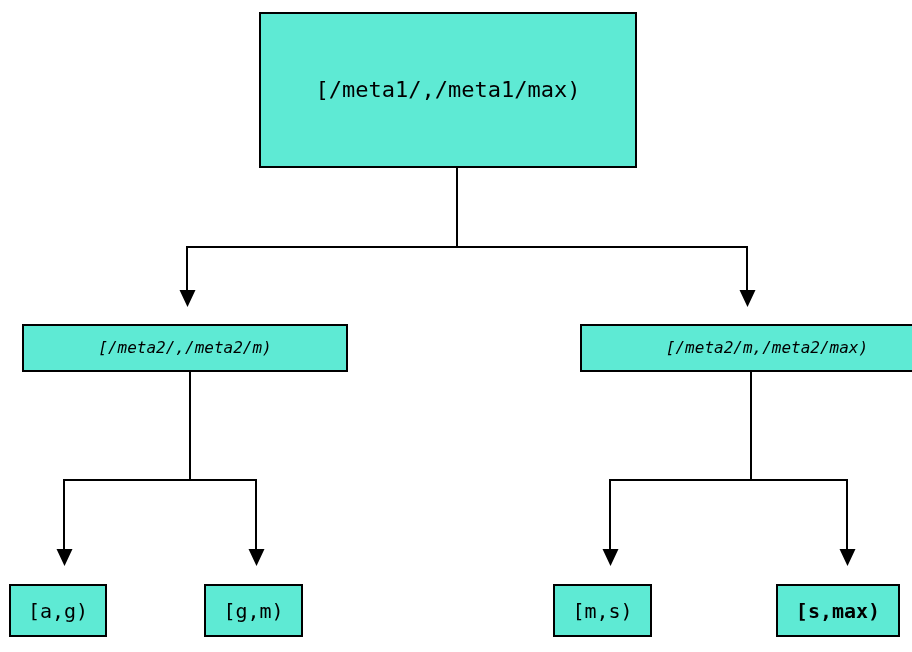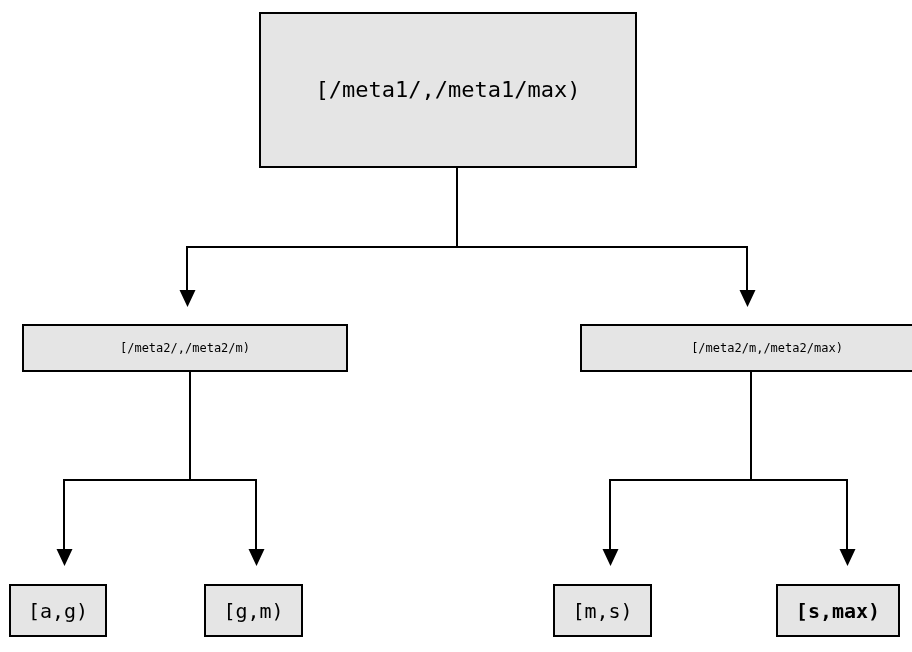--- a/index.html
+++ b/index.html
@@ -21,21 +21,21 @@
     left: 0;
     top: 0;
     width: 912px;
     height: 652px;
     display: block;
   }
   .node-box {
     position: absolute;
     box-sizing: border-box;
     border: 2px solid #000000;
-    background: #e5e5e5;
+    background: #5eead4;
     display: flex;
     align-items: center;
     justify-content: center;
     color: #000000;
     white-space: pre;
   }
   .node-label {
     color: #000000;
     white-space: pre;
     line-height: 1;
@@ -60,21 +60,22 @@
   }
   #node-mid-right {
     left: 580px;
     top: 324px;
     width: 374px;
     height: 48px;
     justify-content: center;
   }
   #node-mid-left .node-label,
   #node-mid-right .node-label {
-    font-size: 12px;
+    font-size: 16px;
+    font-style: italic;
   }
   
   #node-leaf-ag {
     left: 9px;
     top: 584px;
     width: 98px;
     height: 53px;
     text-align: right;
   }
   #node-leaf-gm {

